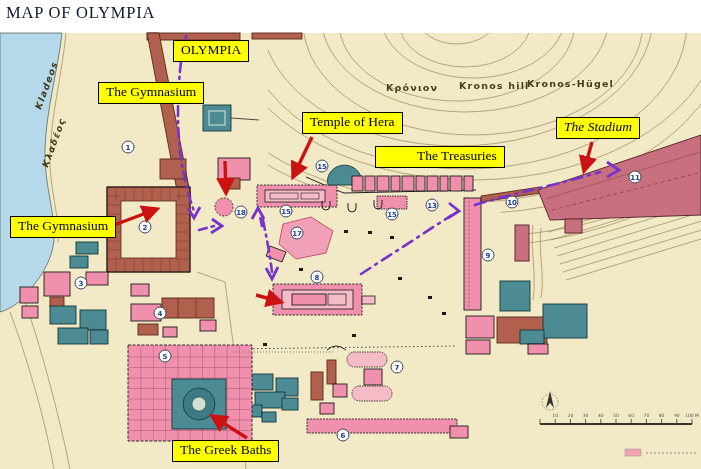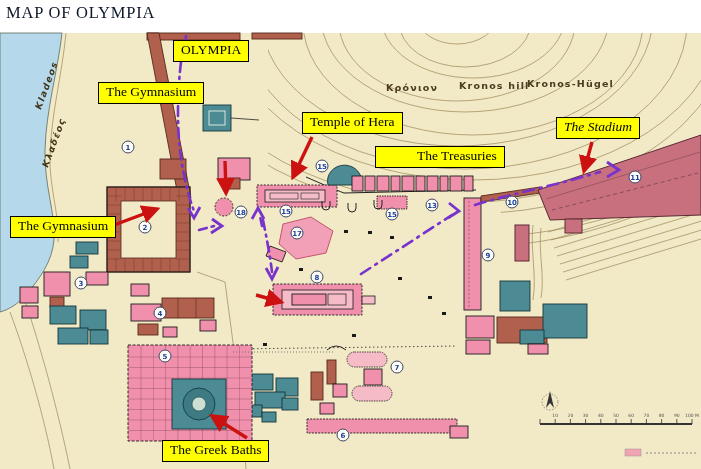--- a/index.html
+++ b/index.html
@@ -340,21 +340,21 @@
         <line x1="98" y1="231" x2="157" y2="209" stroke-width="3.4" marker-end="url(#ah)" stroke="#cc1111"></line>
         <line x1="256" y1="295" x2="281" y2="302" stroke-width="3.4" marker-end="url(#ah)" stroke="#cc1111"></line>
         <line x1="247" y1="438" x2="212" y2="416" stroke-width="3.4" marker-end="url(#ah)" stroke="#cc1111"></line>
       </svg>
   <div class="callout" style="left: 173px; top: 7px;">OLYMPIA</div>
       <div class="callout" style="left: 98px; top: 49px;">The Gymnasium</div>
       <div class="callout" style="left: 302px; top: 79px;">Temple of Hera</div>
       <div class="callout" style="left: 375px; top: 113px; padding-left: 41px;">The Treasuries</div>
       <div class="callout" style="left: 556px; top: 84px; font-style: italic;">The Stadium</div>
       <div class="callout" style="left: 10px; top: 183px;">The Gymnasium</div>
-      <div class="callout" style="left: 162px; top: 407px;">The Greek Baths</div>
+      <div class="callout" style="left: 172px; top: 407px;">The Greek Baths</div>
       <div class="marker" style="left: 128px; top: 114px;">1</div>
       <div class="marker" style="left: 145px; top: 194px;">2</div>
       <div class="marker" style="left: 81px; top: 250px;">3</div>
       <div class="marker" style="left: 160px; top: 280px;">4</div>
       <div class="marker" style="left: 165px; top: 323px;">5</div>
       <div class="marker" style="left: 343px; top: 402px;">6</div>
       <div class="marker" style="left: 397px; top: 334px;">7</div>
       <div class="marker" style="left: 317px; top: 244px;">8</div>
       <div class="marker" style="left: 488px; top: 222px;">9</div>
       <div class="marker" style="left: 512px; top: 169px;">10</div>

